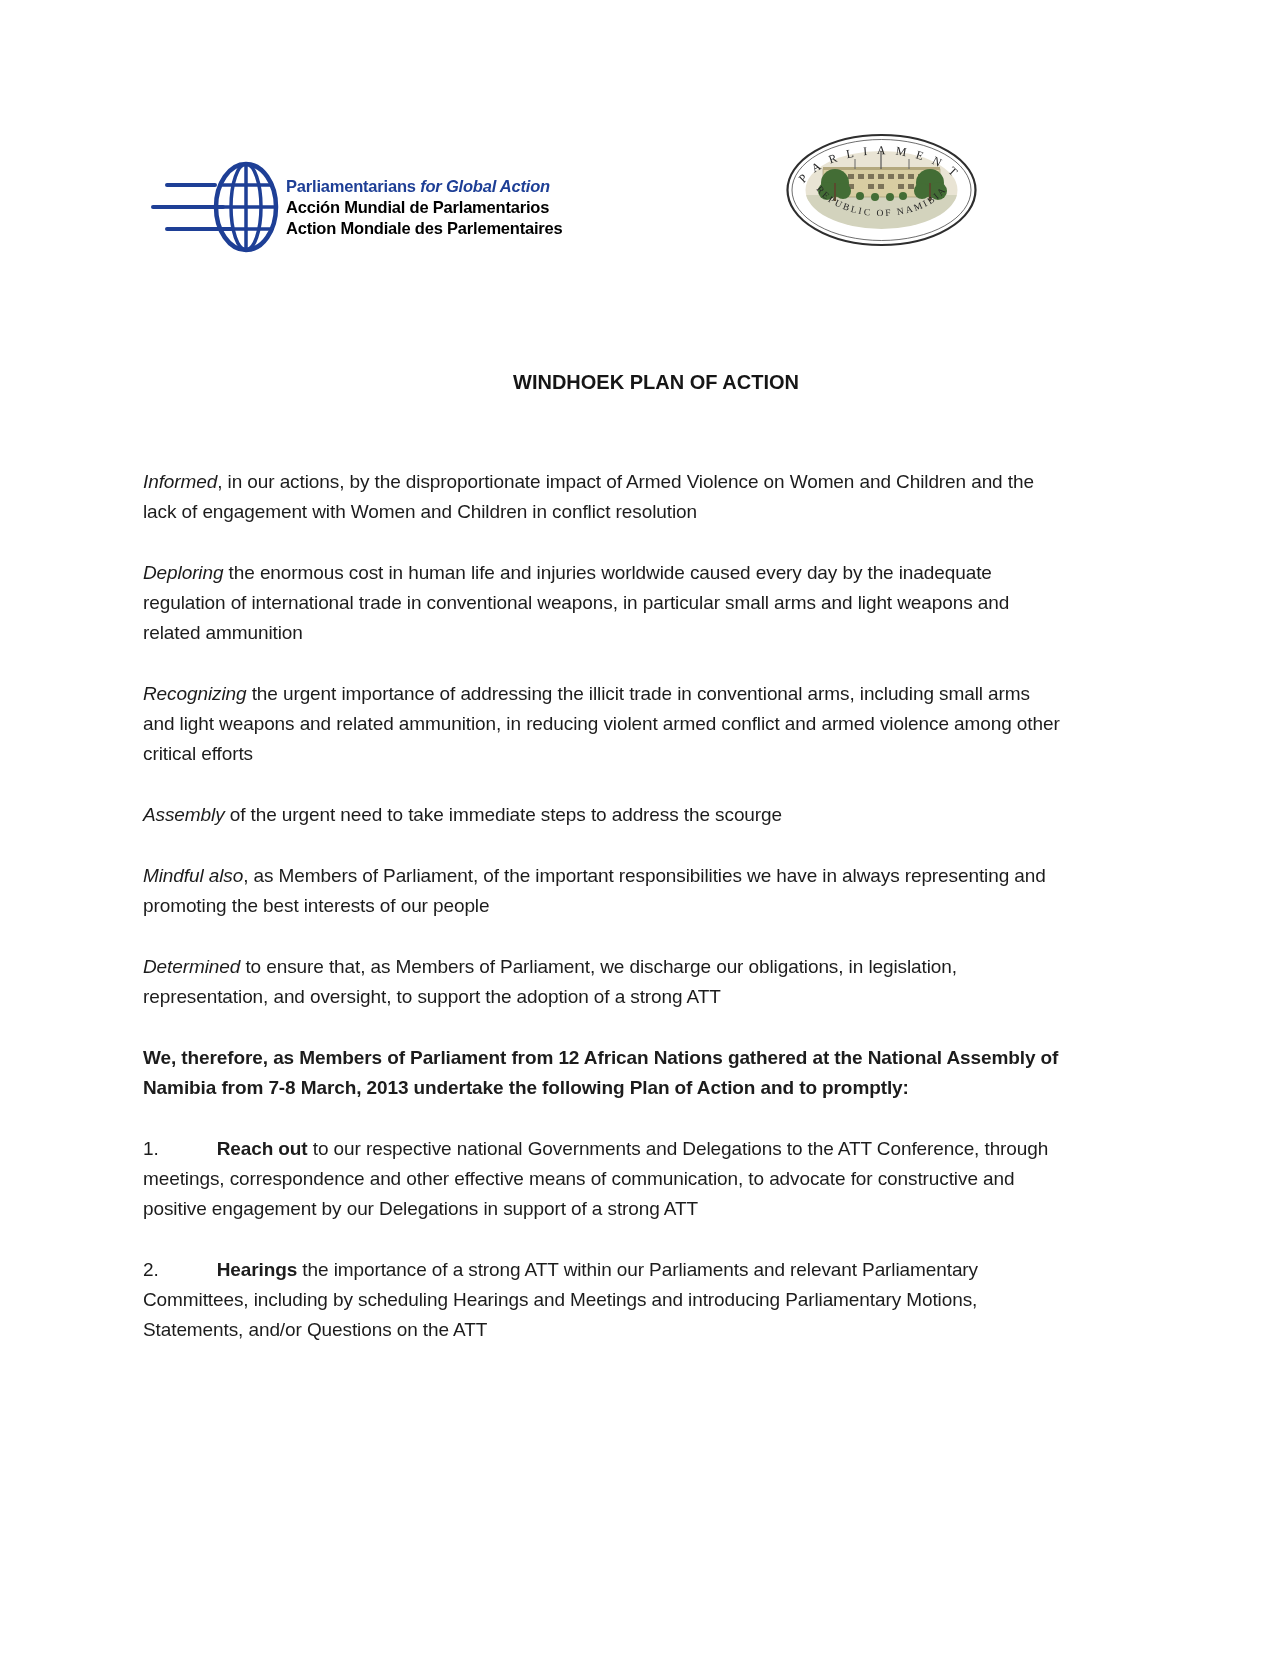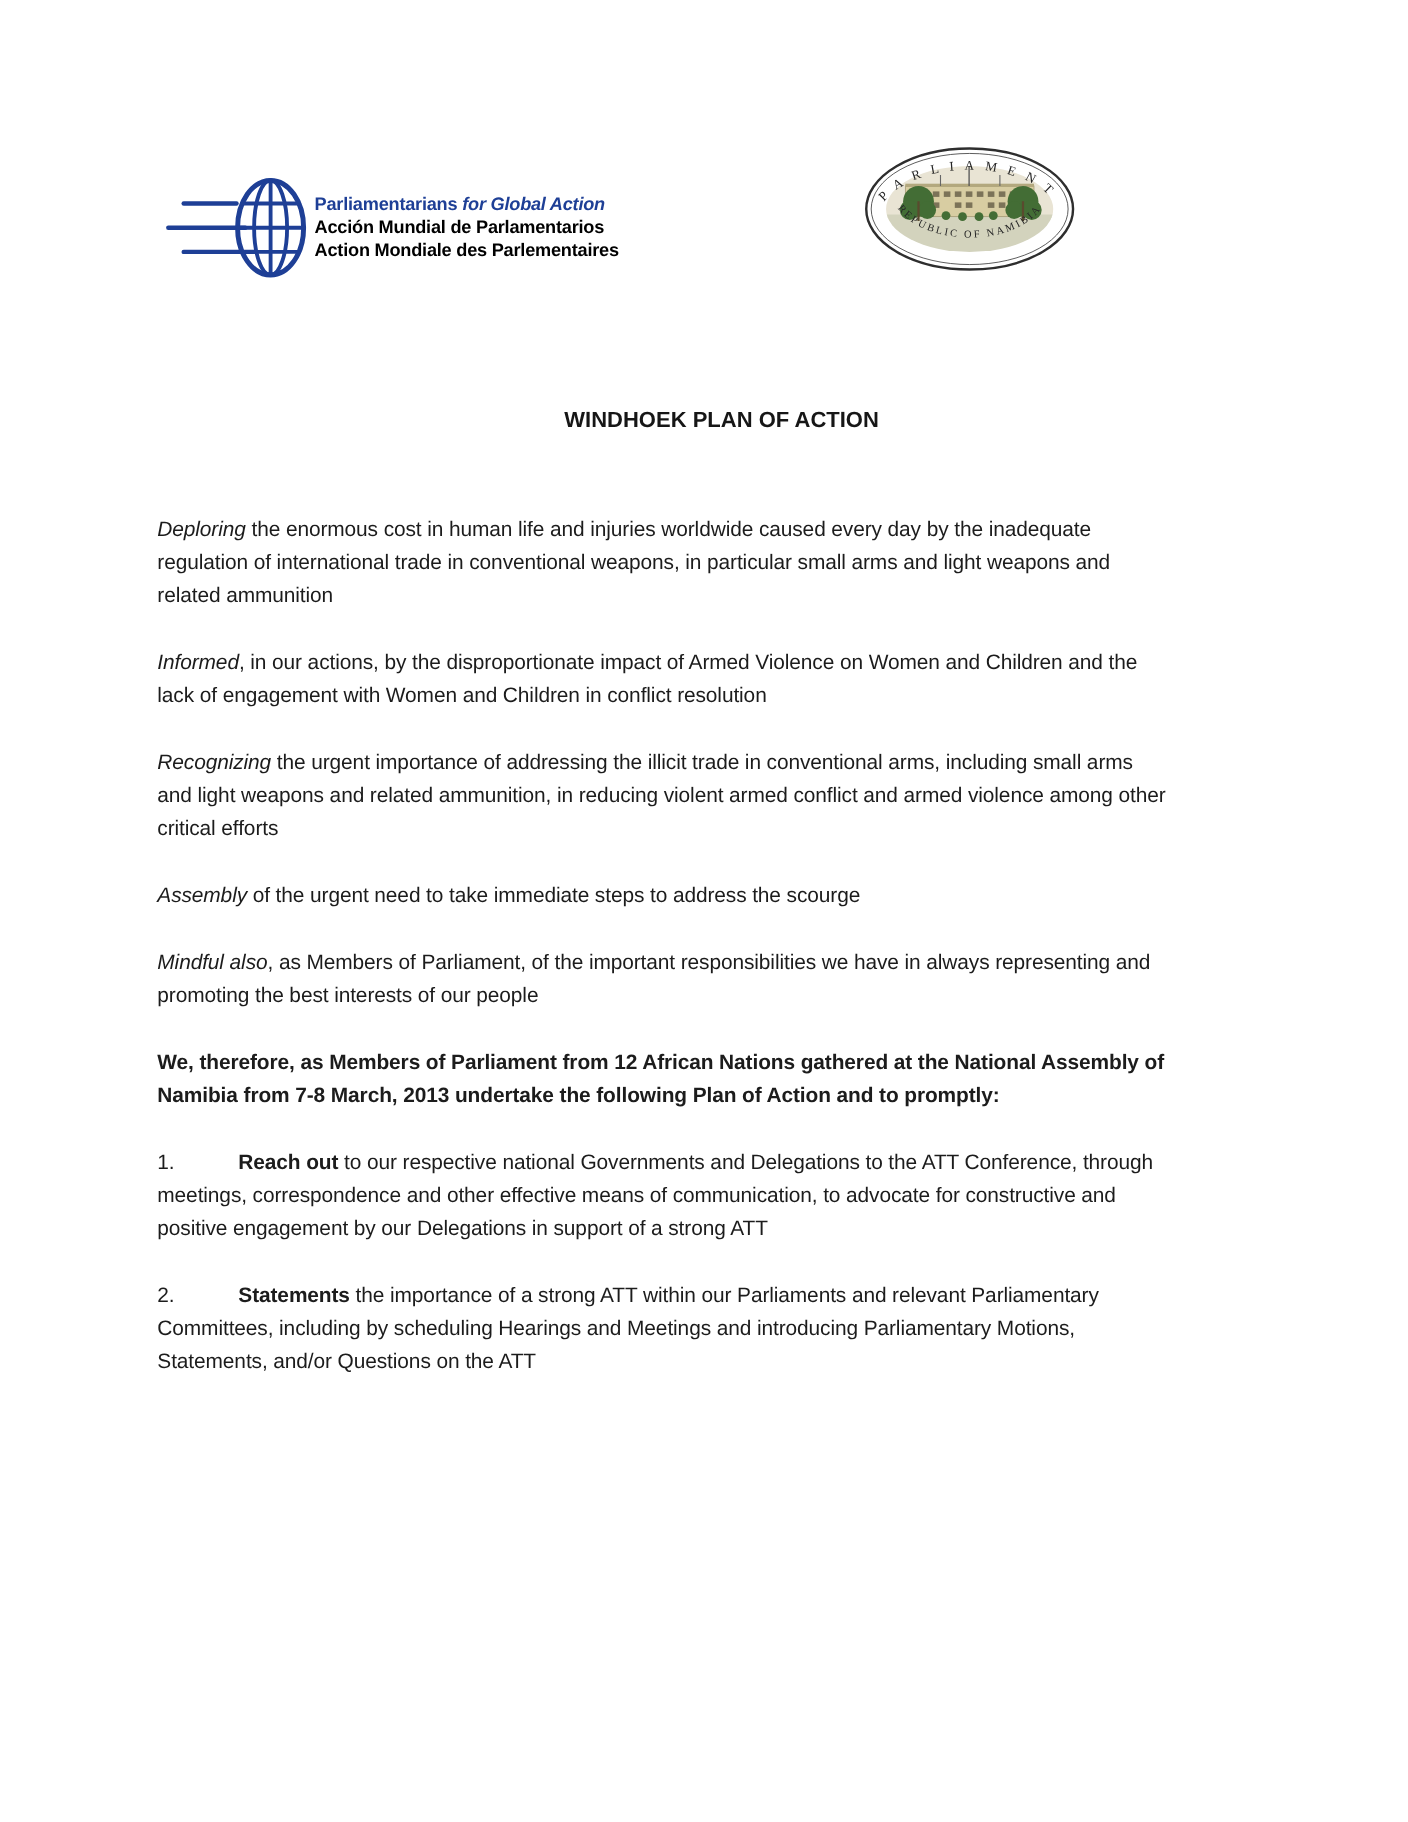--- a/index.html
+++ b/index.html
@@ -167,23 +167,24 @@
       </text>
       <text font-family="Liberation Serif, serif" font-size="9.5" letter-spacing="2.2" fill="#262626">
         <textPath href="#arcBottom" startOffset="50%" text-anchor="middle">REPUBLIC OF NAMIBIA</textPath>
       </text>
     </svg>
   </div>
 
   <div class="doc-title">WINDHOEK PLAN OF ACTION</div>
 
   <div class="content">
+    <p><span class="lead-italic">Informed</span><span>, in our actions, by the disproportionate impact of Armed Violence on Women and Children and the lack of engagement with Women and Children in conflict resolution</span></p>
     <p><span class="lead-italic">Deploring</span><span> the enormous cost in human life and injuries worldwide caused every day by the inadequate regulation of international trade in conventional weapons, in particular small arms and light weapons and related ammunition</span></p>
-    <p><span class="lead-italic">Informed</span><span>, in our actions, by the disproportionate impact of Armed Violence on Women and Children and the lack of engagement with Women and Children in conflict resolution</span></p>
     <p><span class="lead-italic">Recognizing</span><span> the urgent importance of addressing the illicit trade in conventional arms, including small arms and light weapons and related ammunition, in reducing violent armed conflict and armed violence among other critical efforts</span></p>
     <p><span class="lead-italic">Assembly</span><span> of the urgent need to take immediate steps to address the scourge</span></p>
     <p><span class="lead-italic">Mindful also</span><span>, as Members of Parliament, of the important responsibilities we have in always representing and promoting the best interests of our people</span></p>
+    <p><span class="lead-italic">Determined</span><span> to ensure that, as Members of Parliament, we discharge our obligations, in legislation, representation, and oversight, to support the adoption of a strong ATT</span></p>
     <p class="bold">We, therefore, as Members of Parliament from 12 African Nations gathered at the National Assembly of Namibia from 7-8 March, 2013 undertake the following Plan of Action and to promptly:</p>
     <p><span>1.</span><span class="tab"></span><span class="lead-bold">Reach out</span><span> to our respective national Governments and Delegations to the ATT Conference, through meetings, correspondence and other effective means of communication, to advocate for constructive and positive engagement by our Delegations in support of a strong ATT</span></p>
-    <p><span>2.</span><span class="tab"></span><span class="lead-bold">Statements</span><span> the importance of a strong ATT within our Parliaments and relevant Parliamentary Committees, including by scheduling Hearings and Meetings and introducing Parliamentary Motions, Statements, and/or Questions on the ATT</span></p>
+    <p><span>2.</span><span class="tab"></span><span class="lead-bold">Hearings</span><span> the importance of a strong ATT within our Parliaments and relevant Parliamentary Committees, including by scheduling Hearings and Meetings and introducing Parliamentary Motions, Statements, and/or Questions on the ATT</span></p>
   </div>
 
 </div>
 
 </body></html>

